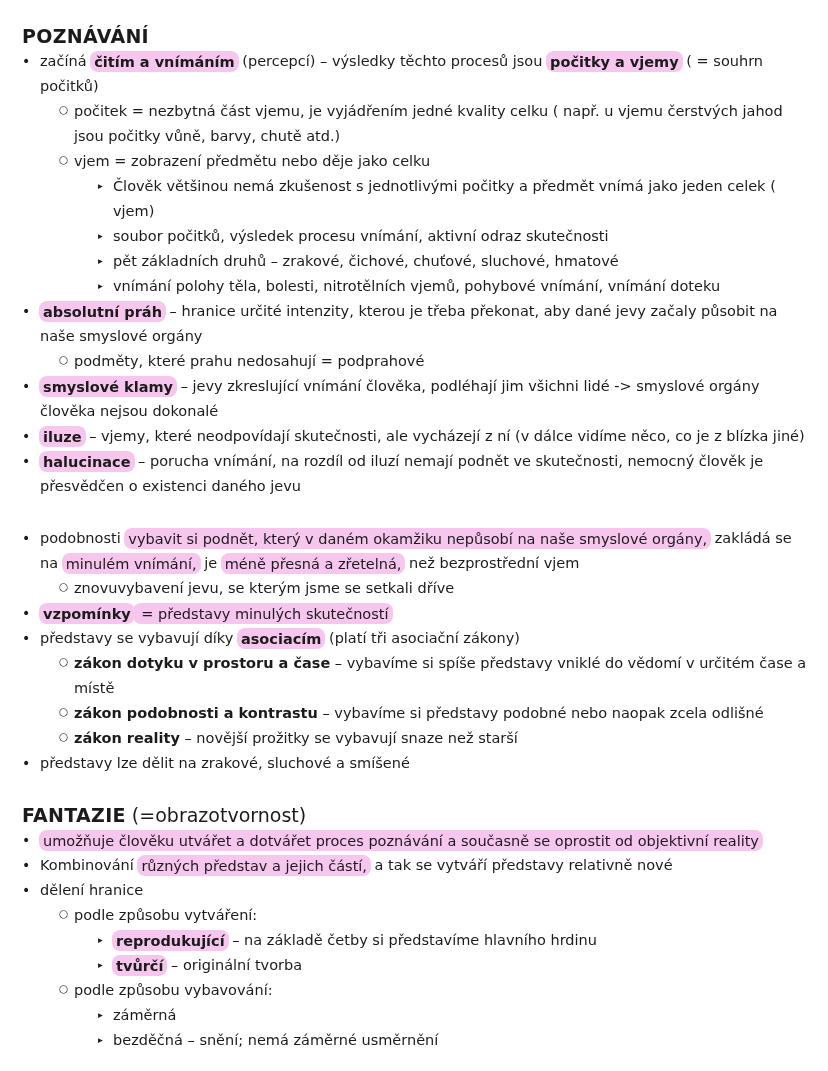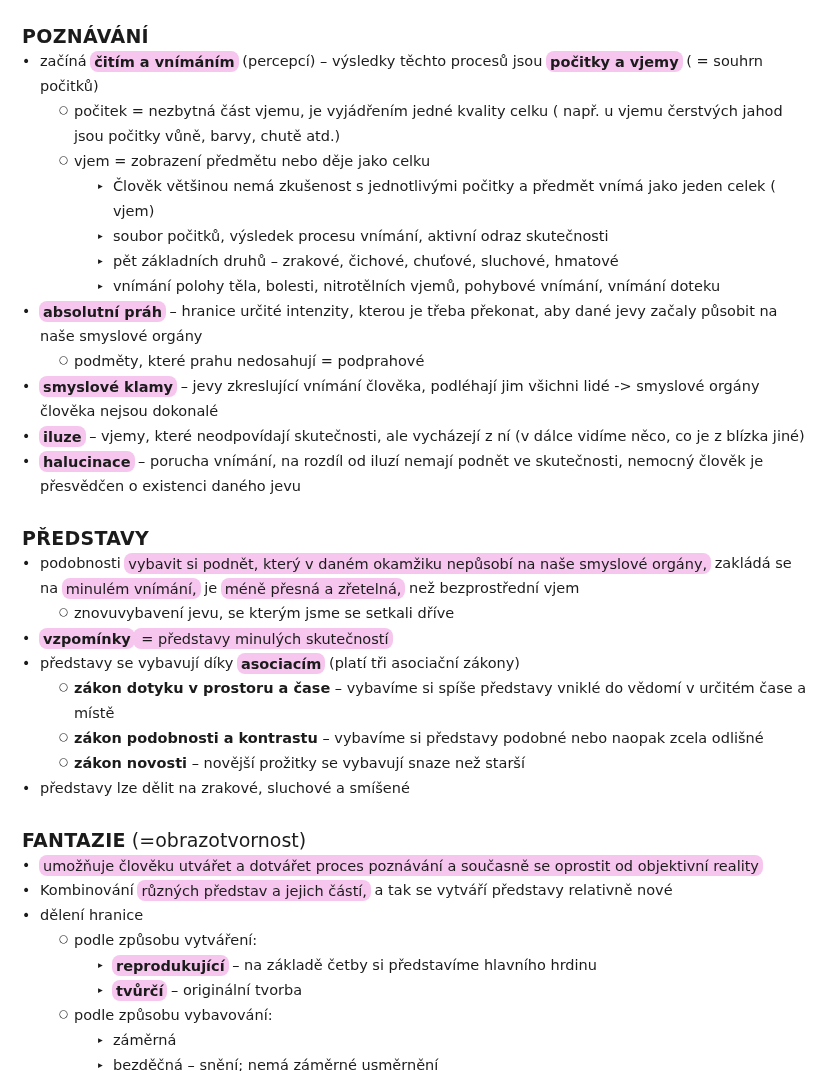--- a/index.html
+++ b/index.html
@@ -100,21 +100,20 @@
       <div class="item l1">
         <span class="marker m1">•</span>
         <span class="content"><span class="hl bold">iluze</span><span> – vjemy, které neodpovídají skutečnosti, ale vycházejí z ní (v dálce vidíme něco, co je z blízka jiné)</span></span>
       </div>
       <div class="item l1">
         <span class="marker m1">•</span>
         <span class="content"><span class="hl bold">halucinace</span><span> – porucha vnímání, na rozdíl od iluzí nemají podnět ve skutečnosti, nemocný člověk je přesvědčen o existenci daného jevu</span></span>
       </div>
     </div>
     <div class="section">
-      <div class="heading"><span class="heading-text">PŘEDSTAVY</span></div>
       <div class="item l1">
         <span class="marker m1">•</span>
         <span class="content"><span>podobnosti </span><span class="hl">vybavit si podnět, který v daném okamžiku nepůsobí na naše smyslové orgány,</span><span> zakládá se na </span><span class="hl">minulém vnímání,</span><span> je </span><span class="hl">méně přesná a zřetelná,</span><span> než bezprostřední vjem</span></span>
       </div>
       <div class="item l2">
         <span class="marker m2">○</span>
         <span class="content"><span>znovuvybavení jevu, se kterým jsme se setkali dříve</span></span>
       </div>
       <div class="item l1">
         <span class="marker m1">•</span>
@@ -127,21 +126,21 @@
       <div class="item l2">
         <span class="marker m2">○</span>
         <span class="content"><span class="bold">zákon dotyku v prostoru a čase</span><span> – vybavíme si spíše představy vniklé do vědomí v určitém čase a místě</span></span>
       </div>
       <div class="item l2">
         <span class="marker m2">○</span>
         <span class="content"><span class="bold">zákon podobnosti a kontrastu</span><span> – vybavíme si představy podobné nebo naopak zcela odlišné</span></span>
       </div>
       <div class="item l2">
         <span class="marker m2">○</span>
-        <span class="content"><span class="bold">zákon novosti</span><span> – novější prožitky se vybavují snaze než starší</span></span>
+        <span class="content"><span class="bold">zákon reality</span><span> – novější prožitky se vybavují snaze než starší</span></span>
       </div>
       <div class="item l1">
         <span class="marker m1">•</span>
         <span class="content"><span>představy lze dělit na zrakové, sluchové a smíšené</span></span>
       </div>
     </div>
     <div class="section">
       <div class="heading"><span class="heading-text">FANTAZIE</span><span class="heading-suffix"> (=obrazotvornost)</span></div>
       <div class="item l1">
         <span class="marker m1">•</span>

